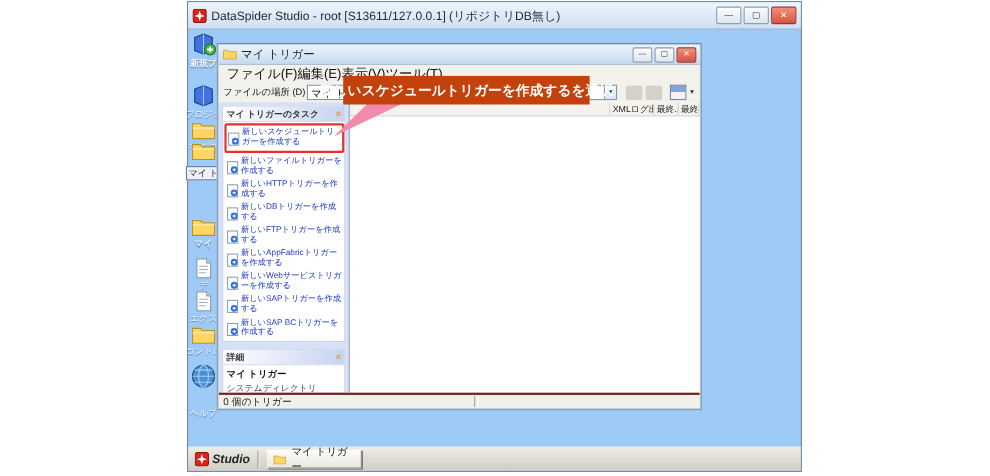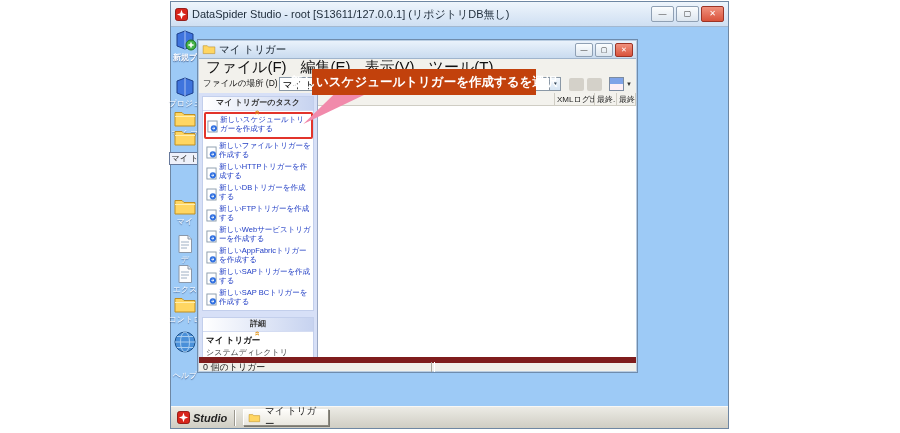--- a/index.html
+++ b/index.html
@@ -42,21 +42,21 @@
 
   
   .inner-window{position:absolute;left:26px;top:37px;width:441px;height:334px;
     background:#f2f1ec;border:1px solid #6f8cad;box-shadow:0 0 0 1px #b9cde2 inset;
     box-sizing:border-box;z-index:10;}
   .in-titlebar{position:absolute;left:1px;top:1px;right:1px;height:18px;
     background:linear-gradient(#eaf2fb,#c9dbef);border-bottom:1px solid #9fb4cc;
     display:flex;align-items:center;padding:0 3px;box-sizing:border-box;}
   .in-title{font-size:10.5px;color:#16222e;margin-left:3px;flex:1;white-space:nowrap;}
   .menubar{position:absolute;left:1px;top:19px;right:1px;height:16px;background:#f2f1ec;
-    display:flex;align-items:center;gap:14px;padding:0 7px;font-size:15px;color:#111;}
+    display:flex;align-items:center;padding:0 7px;font-size:12px;color:#111;}
   .menu-item{white-space:nowrap;}
   .locbar{position:absolute;left:1px;top:35px;right:1px;height:18px;background:#f2f1ec;
     display:flex;align-items:center;padding:0 4px;box-sizing:border-box;}
   .loc-label{font-size:8.5px;color:#111;white-space:nowrap;margin-right:1px;}
   .combo{display:flex;height:14px;flex:1;max-width:302px;}
   .combo-value{flex:1;background:#fff;border:1px solid #8a98a6;border-right:none;
     font-size:9.5px;padding:1px 0 0 3px;box-sizing:border-box;white-space:nowrap;overflow:hidden;}
   .combo-arrow{width:12px;background:linear-gradient(#f4f9fe,#d6e4f2);border:1px solid #8a98a6;
     display:flex;align-items:center;justify-content:center;font-size:6px;color:#345;box-sizing:border-box;}
   .tool-ico{width:15px;height:13px;border-radius:2px;background:#c9c6bd;margin-left:3px;opacity:.75;}
@@ -66,39 +66,39 @@
     linear-gradient(#7fa3e8 0 50%,#fdeef6 50% 100%);}
   .views-caret{font-size:6px;color:#333;}
 
   .content{position:absolute;left:1px;top:53px;right:1px;bottom:15px;display:flex;}
   
   .taskpane{width:119px;background:#d7e0f7;border-right:1px solid #9aa8c4;
     padding:3px 3px 0 3px;box-sizing:border-box;overflow:hidden;position:relative;}
   .panel{margin-bottom:6px;border:1px solid #c3cfec;background:#fff;}
   .panel-header{height:13px;background:linear-gradient(to right,#ffffff,#c7d3f0);
     display:flex;align-items:center;justify-content:space-between;
-    font-size:8px;font-weight:bold;color:#333;padding:0 3px;border-bottom:1px solid #d4dcf2;flex-direction:column;}
+    font-size:8px;font-weight:bold;color:#333;padding:0 3px;border-bottom:1px solid #d4dcf2;}
   .chevron{color:#e2971f;font-size:9px;font-weight:bold;transform:rotate(-90deg);line-height:1;}
   .panel-body{padding:3px 2px 4px 3px;}
   .task-item{display:flex;gap:2px;margin-bottom:3px;align-items:flex-end;}
   .task-item svg{flex:none;margin-top:0;}
   .task-text{font-size:7.5px;line-height:9px;color:#1f3cc4;}
   .task-red-box{border:2px solid #e2342b;border-radius:2px;padding:1px;margin:-2px -2px 2px -2px;}
   .detail-name{font-size:8.5px;font-weight:bold;color:#111;}
   .detail-type{font-size:8px;color:#4a4a4a;}
 
   
   .filelist{flex:1;background:#fff;display:flex;flex-direction:column;overflow:hidden;}
   .col-headers{display:flex;height:13px;flex:none;}
   .col{background:#f3f2ed;border-right:1px solid #cfcdc4;border-bottom:1px solid #cfcdc4;
     font-size:8px;color:#222;padding:1px 0 0 2px;box-sizing:border-box;white-space:nowrap;overflow:hidden;}
   .list-empty{flex:1;background:#fff;}
 
   .statusbar{position:absolute;left:1px;bottom:1px;right:1px;height:14px;background:#f1f0ea;
-    border-top:6px solid #7f1d1d;display:flex;align-items:center;font-size:9px;color:#222;
+    border-top:2px solid #7f1d1d;display:flex;align-items:center;font-size:9px;color:#222;
     padding:0 4px;box-sizing:border-box;}
   .status-sep{width:2px;height:10px;border-left:1px solid #a9a69c;border-right:1px solid #fff;
     margin-left:166px;}
 
   
   .callout{position:absolute;left:312px;top:69px;width:224px;height:26px;background:#c2410c;
     color:#fff;font-size:12.5px;font-weight:bold;display:flex;align-items:center;justify-content:center;
     white-space:nowrap;z-index:30;}
   .callout-tail{position:absolute;left:300px;top:94px;width:66px;height:30px;background:#f18aab;
     clip-path:polygon(52% 0,100% 0,5% 100%);z-index:29;}
@@ -291,30 +291,30 @@
                   </svg>
                 <span class="task-text">新しいFTPトリガーを作成する</span>
               </div>
 
               <div class="task-item">
                 <svg width="11" height="13" viewBox="0 0 12 14">
                     <rect x="1" y="1" width="10" height="12" fill="#fff" stroke="#8899aa"></rect>
                     <circle cx="7.5" cy="9" r="3.4" fill="#2f6fe0"></circle>
                     <path d="M5.8 9 h2.6 M7.2 7.7 L8.6 9 L7.2 10.3" stroke="#fff" fill="none" stroke-width="1"></path>
                   </svg>
+                <span class="task-text">新しいAppFabricトリガーを作成する</span>
+              </div>
+
+              <div class="task-item">
+                <svg width="11" height="13" viewBox="0 0 12 14">
+                    <rect x="1" y="1" width="10" height="12" fill="#fff" stroke="#8899aa"></rect>
+                    <circle cx="7.5" cy="9" r="3.4" fill="#2f6fe0"></circle>
+                    <path d="M5.8 9 h2.6 M7.2 7.7 L8.6 9 L7.2 10.3" stroke="#fff" fill="none" stroke-width="1"></path>
+                  </svg>
                 <span class="task-text">新しいWebサービストリガーを作成する</span>
-              </div>
-
-              <div class="task-item">
-                <svg width="11" height="13" viewBox="0 0 12 14">
-                    <rect x="1" y="1" width="10" height="12" fill="#fff" stroke="#8899aa"></rect>
-                    <circle cx="7.5" cy="9" r="3.4" fill="#2f6fe0"></circle>
-                    <path d="M5.8 9 h2.6 M7.2 7.7 L8.6 9 L7.2 10.3" stroke="#fff" fill="none" stroke-width="1"></path>
-                  </svg>
-                <span class="task-text">新しいAppFabricトリガーを作成する</span>
               </div>
 
               <div class="task-item">
                 <svg width="11" height="13" viewBox="0 0 12 14">
                     <rect x="1" y="1" width="10" height="12" fill="#fff" stroke="#8899aa"></rect>
                     <circle cx="7.5" cy="9" r="3.4" fill="#2f6fe0"></circle>
                     <path d="M5.8 9 h2.6 M7.2 7.7 L8.6 9 L7.2 10.3" stroke="#fff" fill="none" stroke-width="1"></path>
                   </svg>
                 <span class="task-text">新しいSAPトリガーを作成する</span>
               </div>

